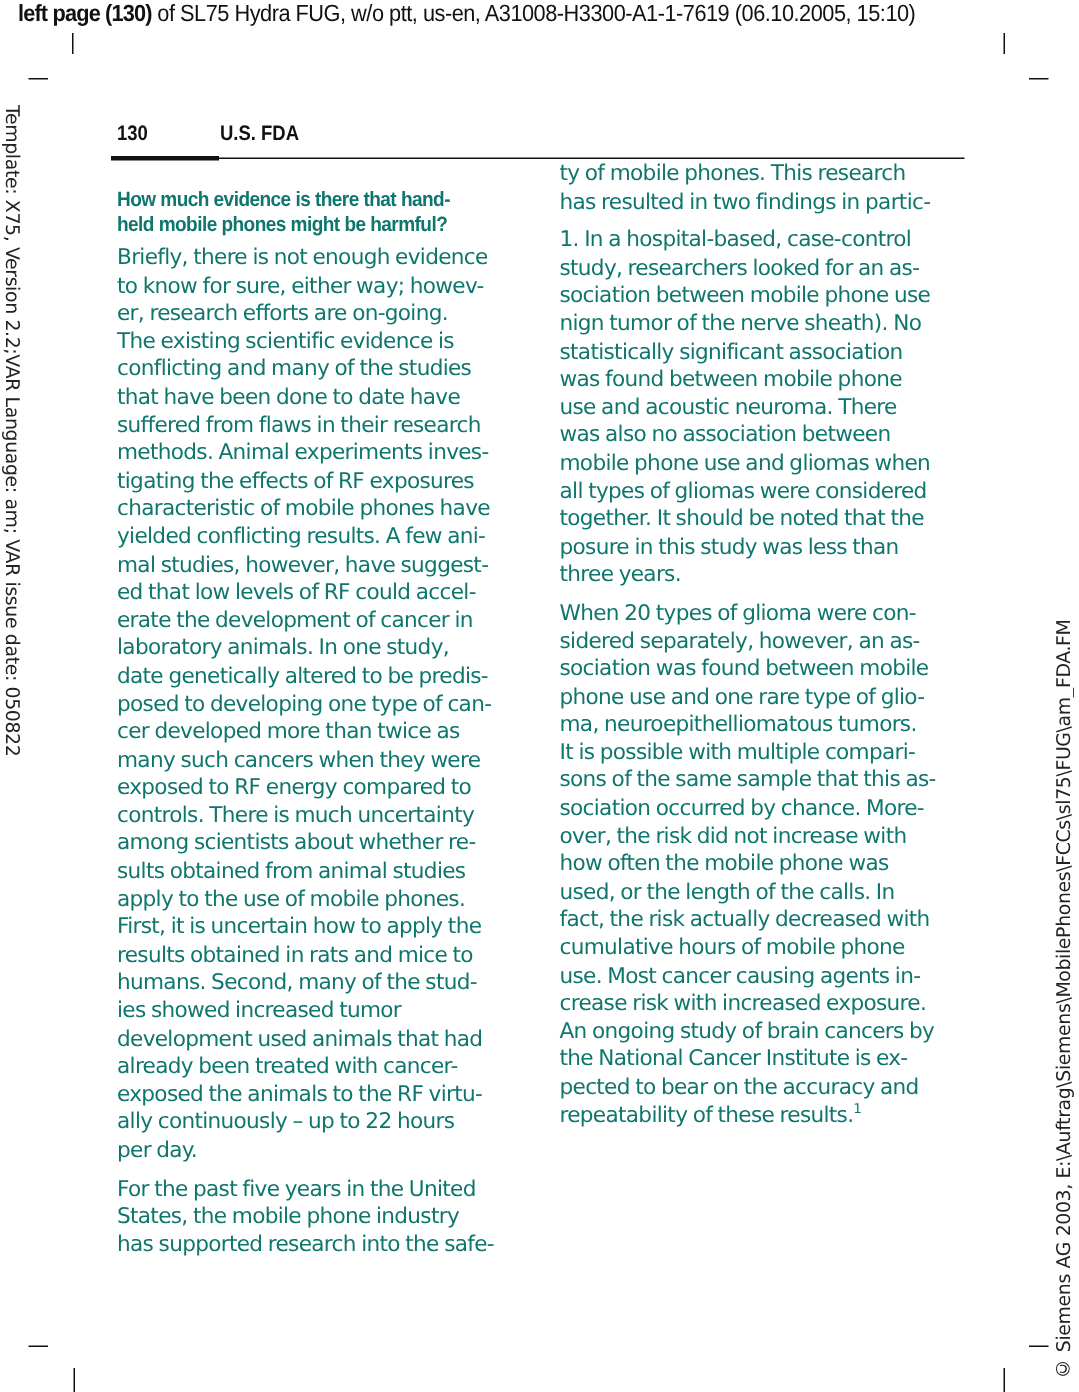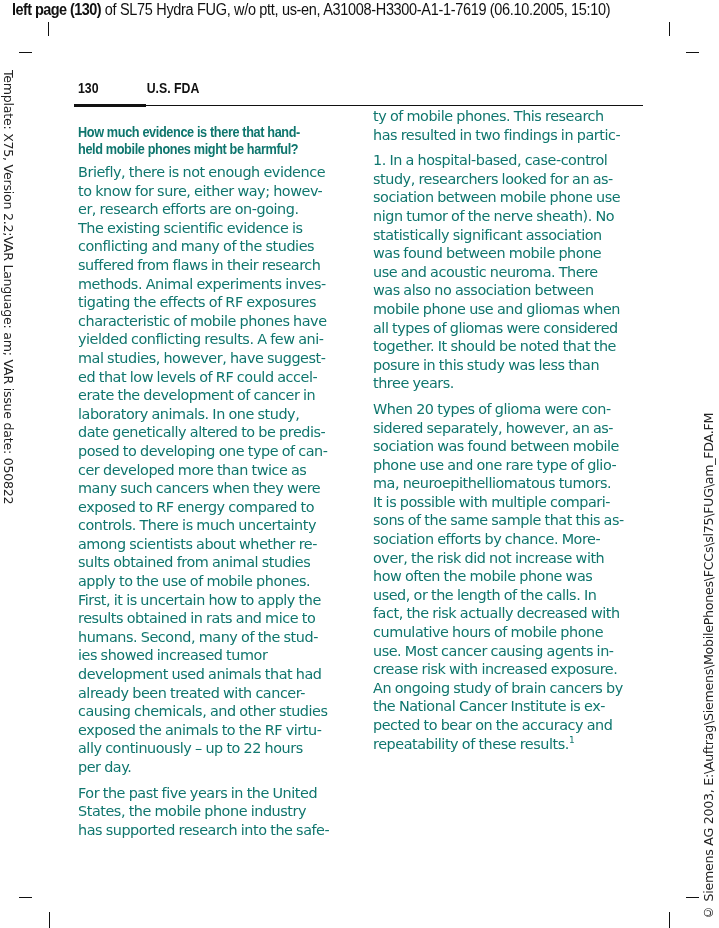--- a/index.html
+++ b/index.html
@@ -163,20 +163,21 @@
   <div class="heading">
     <span class="line">How much evidence is there that hand-</span>
     <span class="line">held mobile phones might be harmful?</span>
   </div>
   <p id="lp0">
       <span class="line">Briefly, there is not enough evidence</span>
       <span class="line">to know for sure, either way; howev-</span>
       <span class="line">er, research efforts are on-going.</span>
       <span class="line">The existing scientific evidence is</span>
       <span class="line">conflicting and many of the studies</span>
+      <span class="line">that have been done to date have</span>
       <span class="line">suffered from flaws in their research</span>
       <span class="line">methods. Animal experiments inves-</span>
       <span class="line">tigating the effects of RF exposures</span>
       <span class="line">characteristic of mobile phones have</span>
       <span class="line">yielded conflicting results. A few ani-</span>
       <span class="line">mal studies, however, have suggest-</span>
       <span class="line">ed that low levels of RF could accel-</span>
       <span class="line">erate the development of cancer in</span>
       <span class="line">laboratory animals. In one study,</span>
       <span class="line">date genetically altered to be predis-</span>
@@ -187,21 +188,20 @@
       <span class="line">controls. There is much uncertainty</span>
       <span class="line">among scientists about whether re-</span>
       <span class="line">sults obtained from animal studies</span>
       <span class="line">apply to the use of mobile phones.</span>
       <span class="line">First, it is uncertain how to apply the</span>
       <span class="line">results obtained in rats and mice to</span>
       <span class="line">humans. Second, many of the stud-</span>
       <span class="line">ies showed increased tumor</span>
       <span class="line">development used animals that had</span>
       <span class="line">already been treated with cancer-</span>
-      <span class="line">causing chemicals, and other studies</span>
       <span class="line">exposed the animals to the RF virtu-</span>
       <span class="line">ally continuously – up to 22 hours</span>
       <span class="line">per day.</span>
     </p>
   <p id="lp1">
       <span class="line">For the past five years in the United</span>
       <span class="line">States, the mobile phone industry</span>
       <span class="line">has supported research into the safe-</span>
     </p>
 </div>
@@ -227,21 +227,21 @@
       <span class="line">three years.</span>
     </p>
   <p id="rp2">
       <span class="line">When 20 types of glioma were con-</span>
       <span class="line">sidered separately, however, an as-</span>
       <span class="line">sociation was found between mobile</span>
       <span class="line">phone use and one rare type of glio-</span>
       <span class="line">ma, neuroepithelliomatous tumors.</span>
       <span class="line">It is possible with multiple compari-</span>
       <span class="line">sons of the same sample that this as-</span>
-      <span class="line">sociation efforts by chance. More-</span>
+      <span class="line">sociation occurred by chance. More-</span>
       <span class="line">over, the risk did not increase with</span>
       <span class="line">how often the mobile phone was</span>
       <span class="line">used, or the length of the calls. In</span>
       <span class="line">fact, the risk actually decreased with</span>
       <span class="line">cumulative hours of mobile phone</span>
       <span class="line">use. Most cancer causing agents in-</span>
       <span class="line">crease risk with increased exposure.</span>
       <span class="line">An ongoing study of brain cancers by</span>
       <span class="line">the National Cancer Institute is ex-</span>
       <span class="line">pected to bear on the accuracy and</span>

